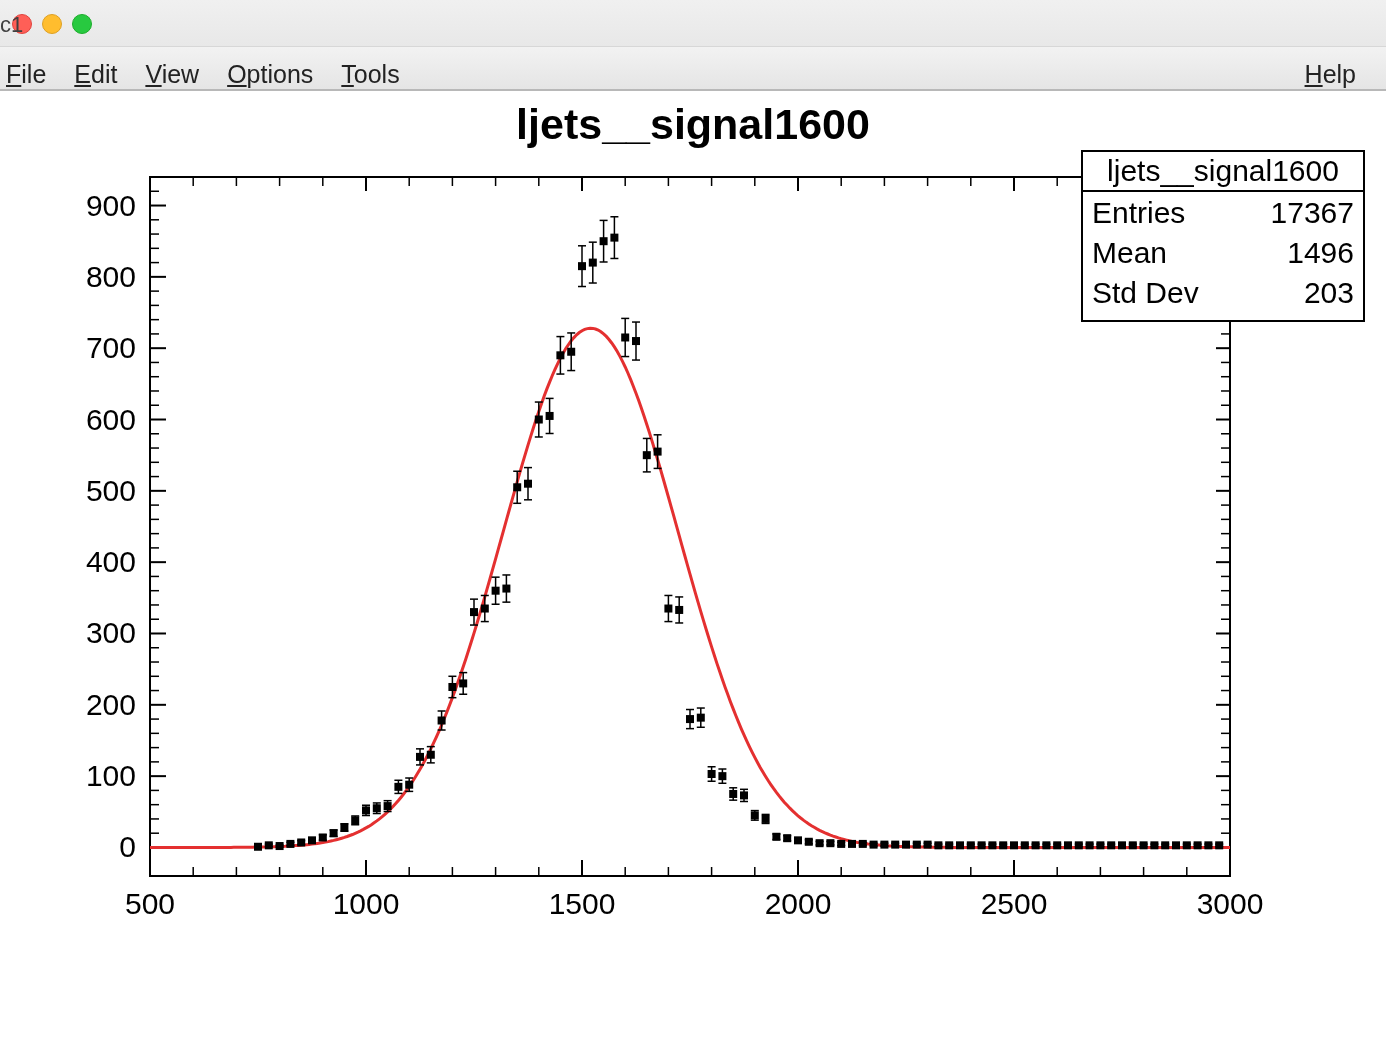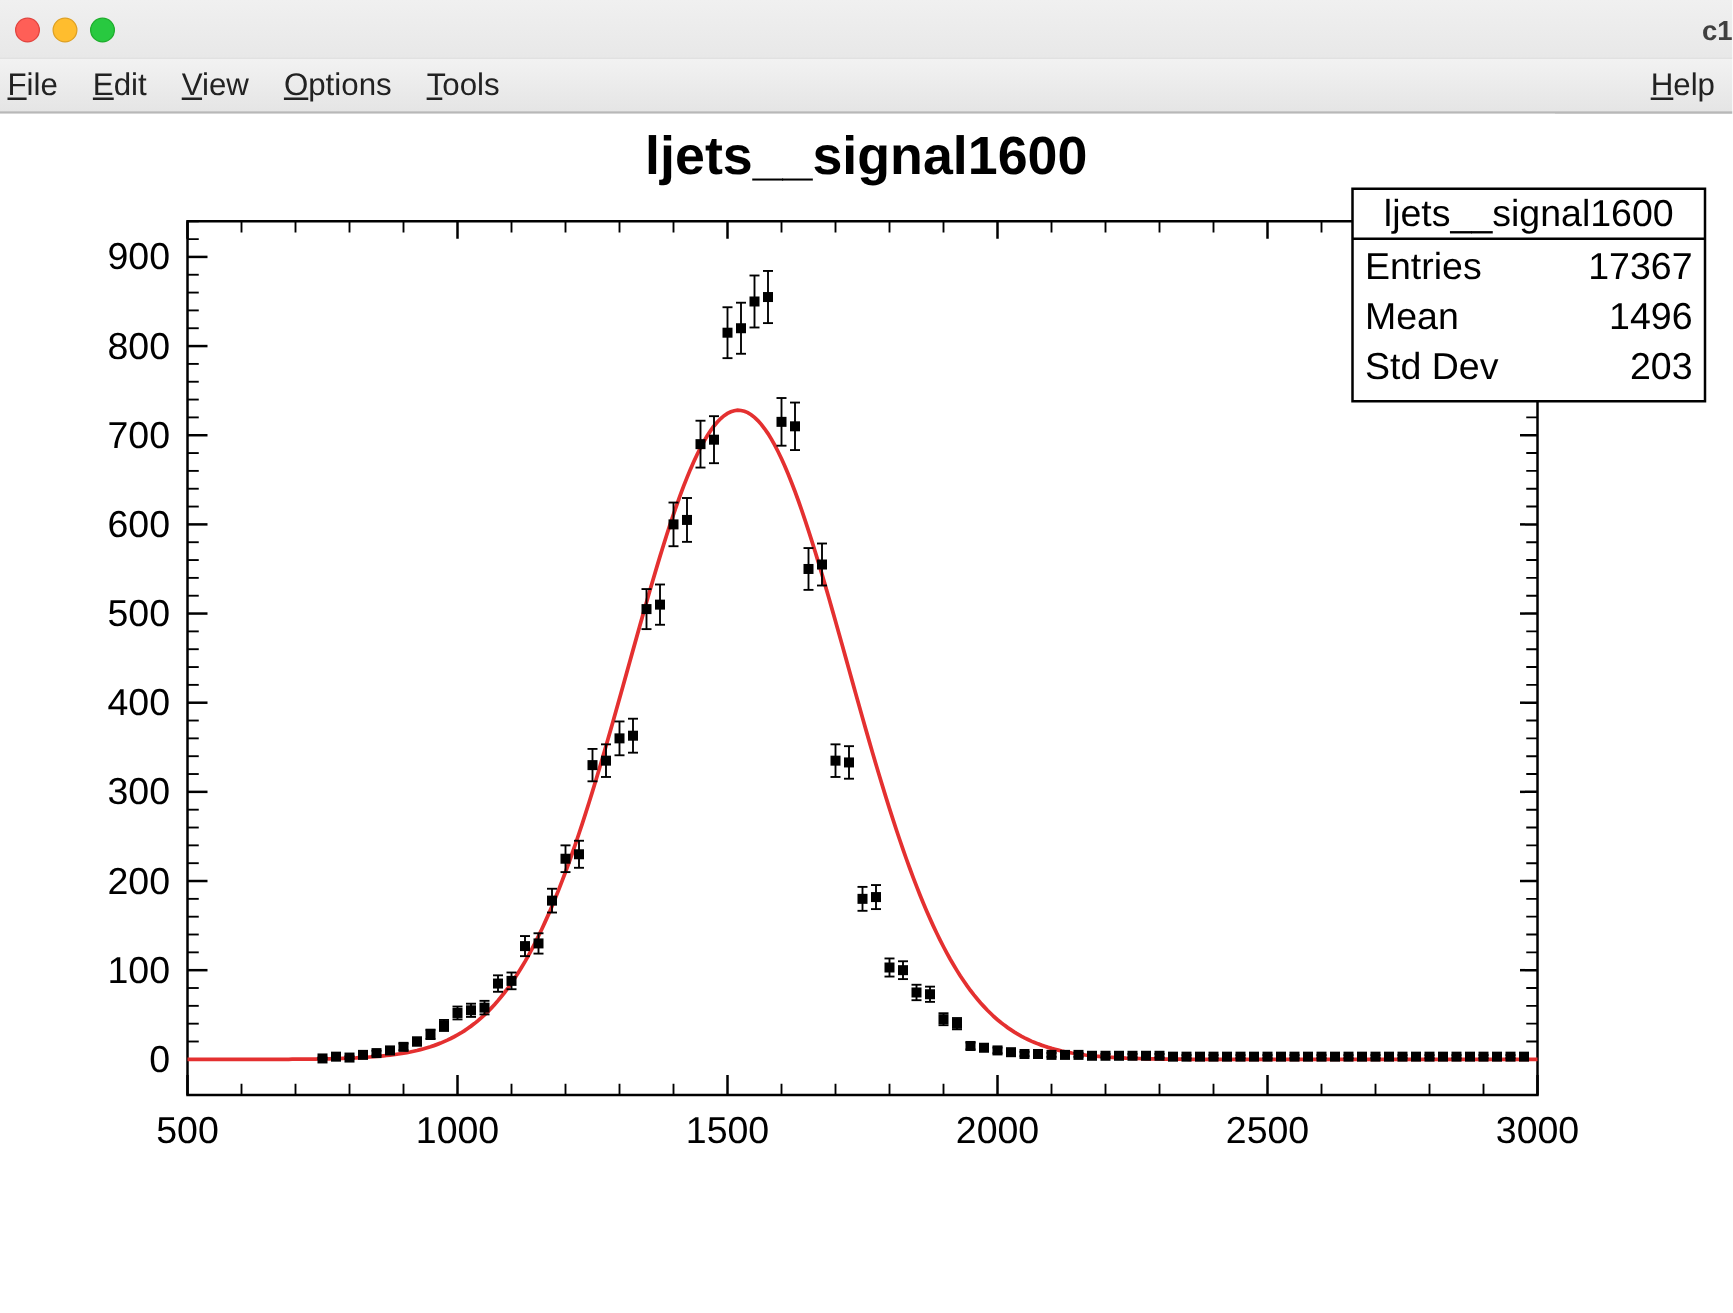--- a/index.html
+++ b/index.html
@@ -2,22 +2,22 @@
 <html><head>
 <meta charset="utf-8">
 <style>
 html,body{margin:0;padding:0;width:1386px;height:1050px;font-family:Helvetica,Arial,sans-serif;background:#fff;overflow:hidden}
 .titlebar{height:46px;background:linear-gradient(#f0f0f0,#e8e8e8);border-bottom:1px solid #d7d7d7;position:relative}
 .traffic{position:absolute;top:14px;left:12px;display:flex;gap:10px}
 .tl{width:18px;height:18px;border-radius:50%}
 .tl.r{background:#ff5f57;border:1px solid #e0433e}
 .tl.y{background:#ffbd2e;border:1px solid #dea023}
 .tl.g{background:#28c940;border:1px solid #1dad2b}
-.wtitle{position:absolute;left:0;right:0;text-align:right;top:12px;font-size:22px;font-weight:700;color:#404040}
-.menubar{height:42px;background:linear-gradient(#f2f2f2,#e5e5e5);border-bottom:2px solid #b8b8b8;display:flex;align-items:center;padding:0 6px;font-size:25px;color:#222}
+.wtitle{position:absolute;left:0;right:0;text-align:left;top:12px;font-size:22px;font-weight:400;color:#404040}
+.menubar{height:42px;background:linear-gradient(#f2f2f2,#e5e5e5);border-bottom:2px solid #b8b8b8;display:flex;align-items:flex-end;padding:0 6px;font-size:25px;color:#222}
 .menubar .mi{margin-right:28px;cursor:pointer}
 .menubar .sp{flex:1}
 .mi .ul{text-decoration:underline}
 .canvas-wrap{position:relative;width:1244px;height:958px;background:#fff}
 svg{display:block}
 .axis-num{font-family:Helvetica,Arial,sans-serif;font-size:30px}
 .title-txt{font-family:Helvetica,Arial,sans-serif;font-size:43px;font-weight:700}
 .stat-txt{font-family:Helvetica,Arial,sans-serif;font-size:30px}
 </style>
 </head>
@@ -32,21 +32,21 @@
   <div class="wtitle">c1</div>
 </div>
 
 <div class="menubar">
   <span class="mi"><span class="ul">F</span><span>ile</span></span>
   <span class="mi"><span class="ul">E</span><span>dit</span></span>
   <span class="mi"><span class="ul">V</span><span>iew</span></span>
   <span class="mi"><span class="ul">O</span><span>ptions</span></span>
   <span class="mi"><span class="ul">T</span><span>ools</span></span>
   <span class="sp"></span>
-  <span class="mi" style="margin-right:8px"><span class="ul">H</span><span>elp</span></span>
+  <span class="mi" style="margin-right:24px"><span class="ul">H</span><span>elp</span></span>
 </div>
 
 <div class="canvas-wrap">
   <svg id="plot" width="1386" height="958">
       <text x="693" y="48" text-anchor="middle" class="title-txt">ljets__signal1600</text>
       <rect x="150" y="86" width="1080" height="699" fill="none" stroke="#000" stroke-width="2"></rect>
       <line x1="150" y1="785" x2="150" y2="769" stroke="#000" stroke-width="2"></line>
       <line x1="150" y1="86" x2="150" y2="100" stroke="#000" stroke-width="2"></line>
       <text x="150" y="823" text-anchor="middle" class="axis-num">500</text>
       <line x1="366" y1="785" x2="366" y2="769" stroke="#000" stroke-width="2"></line>

